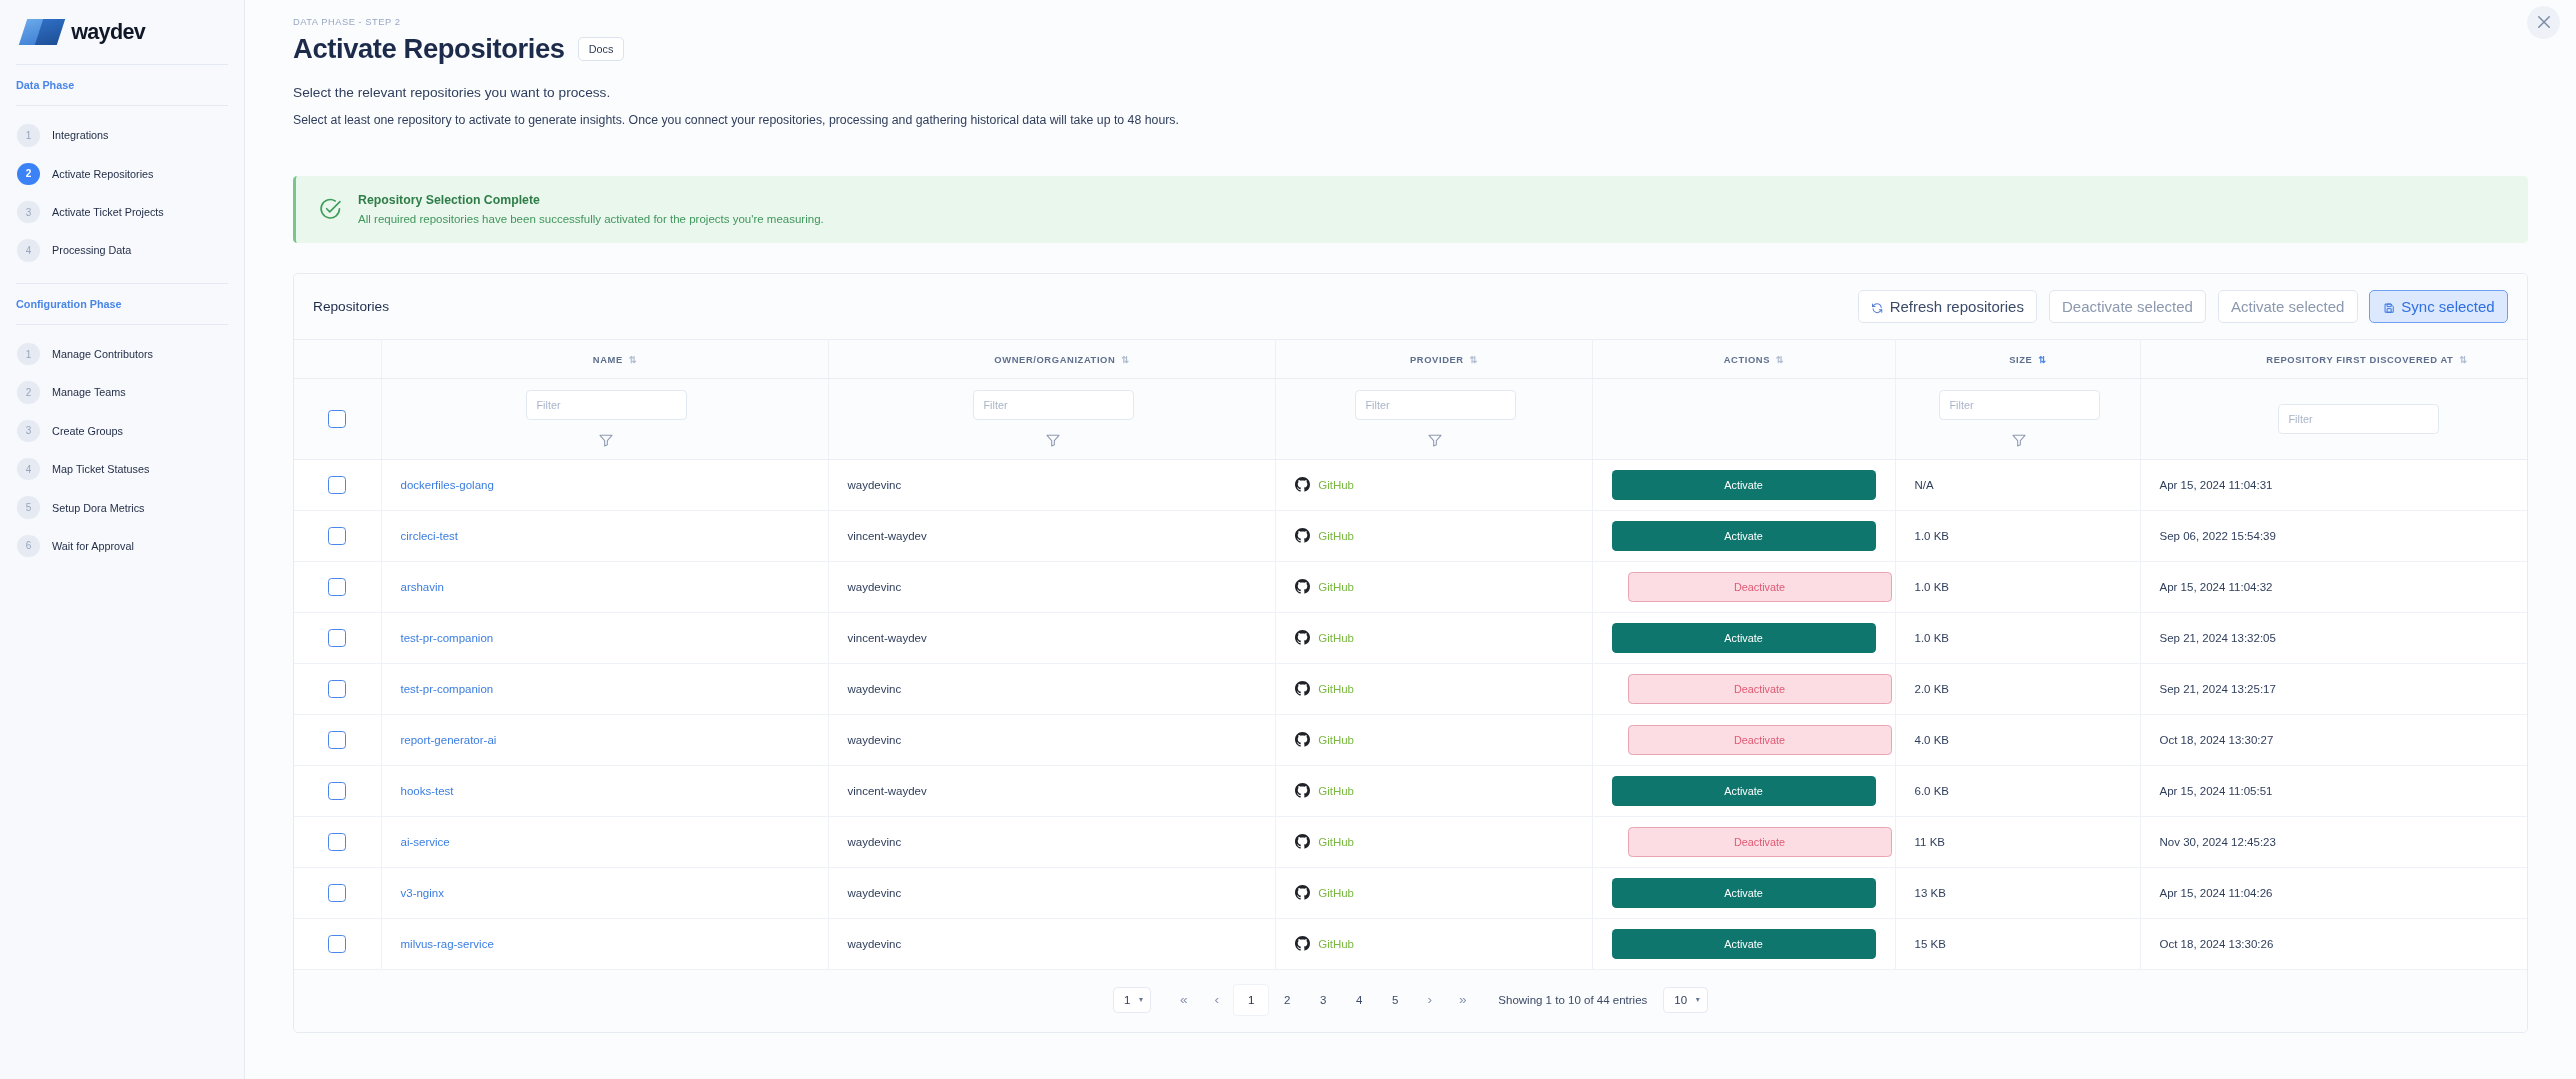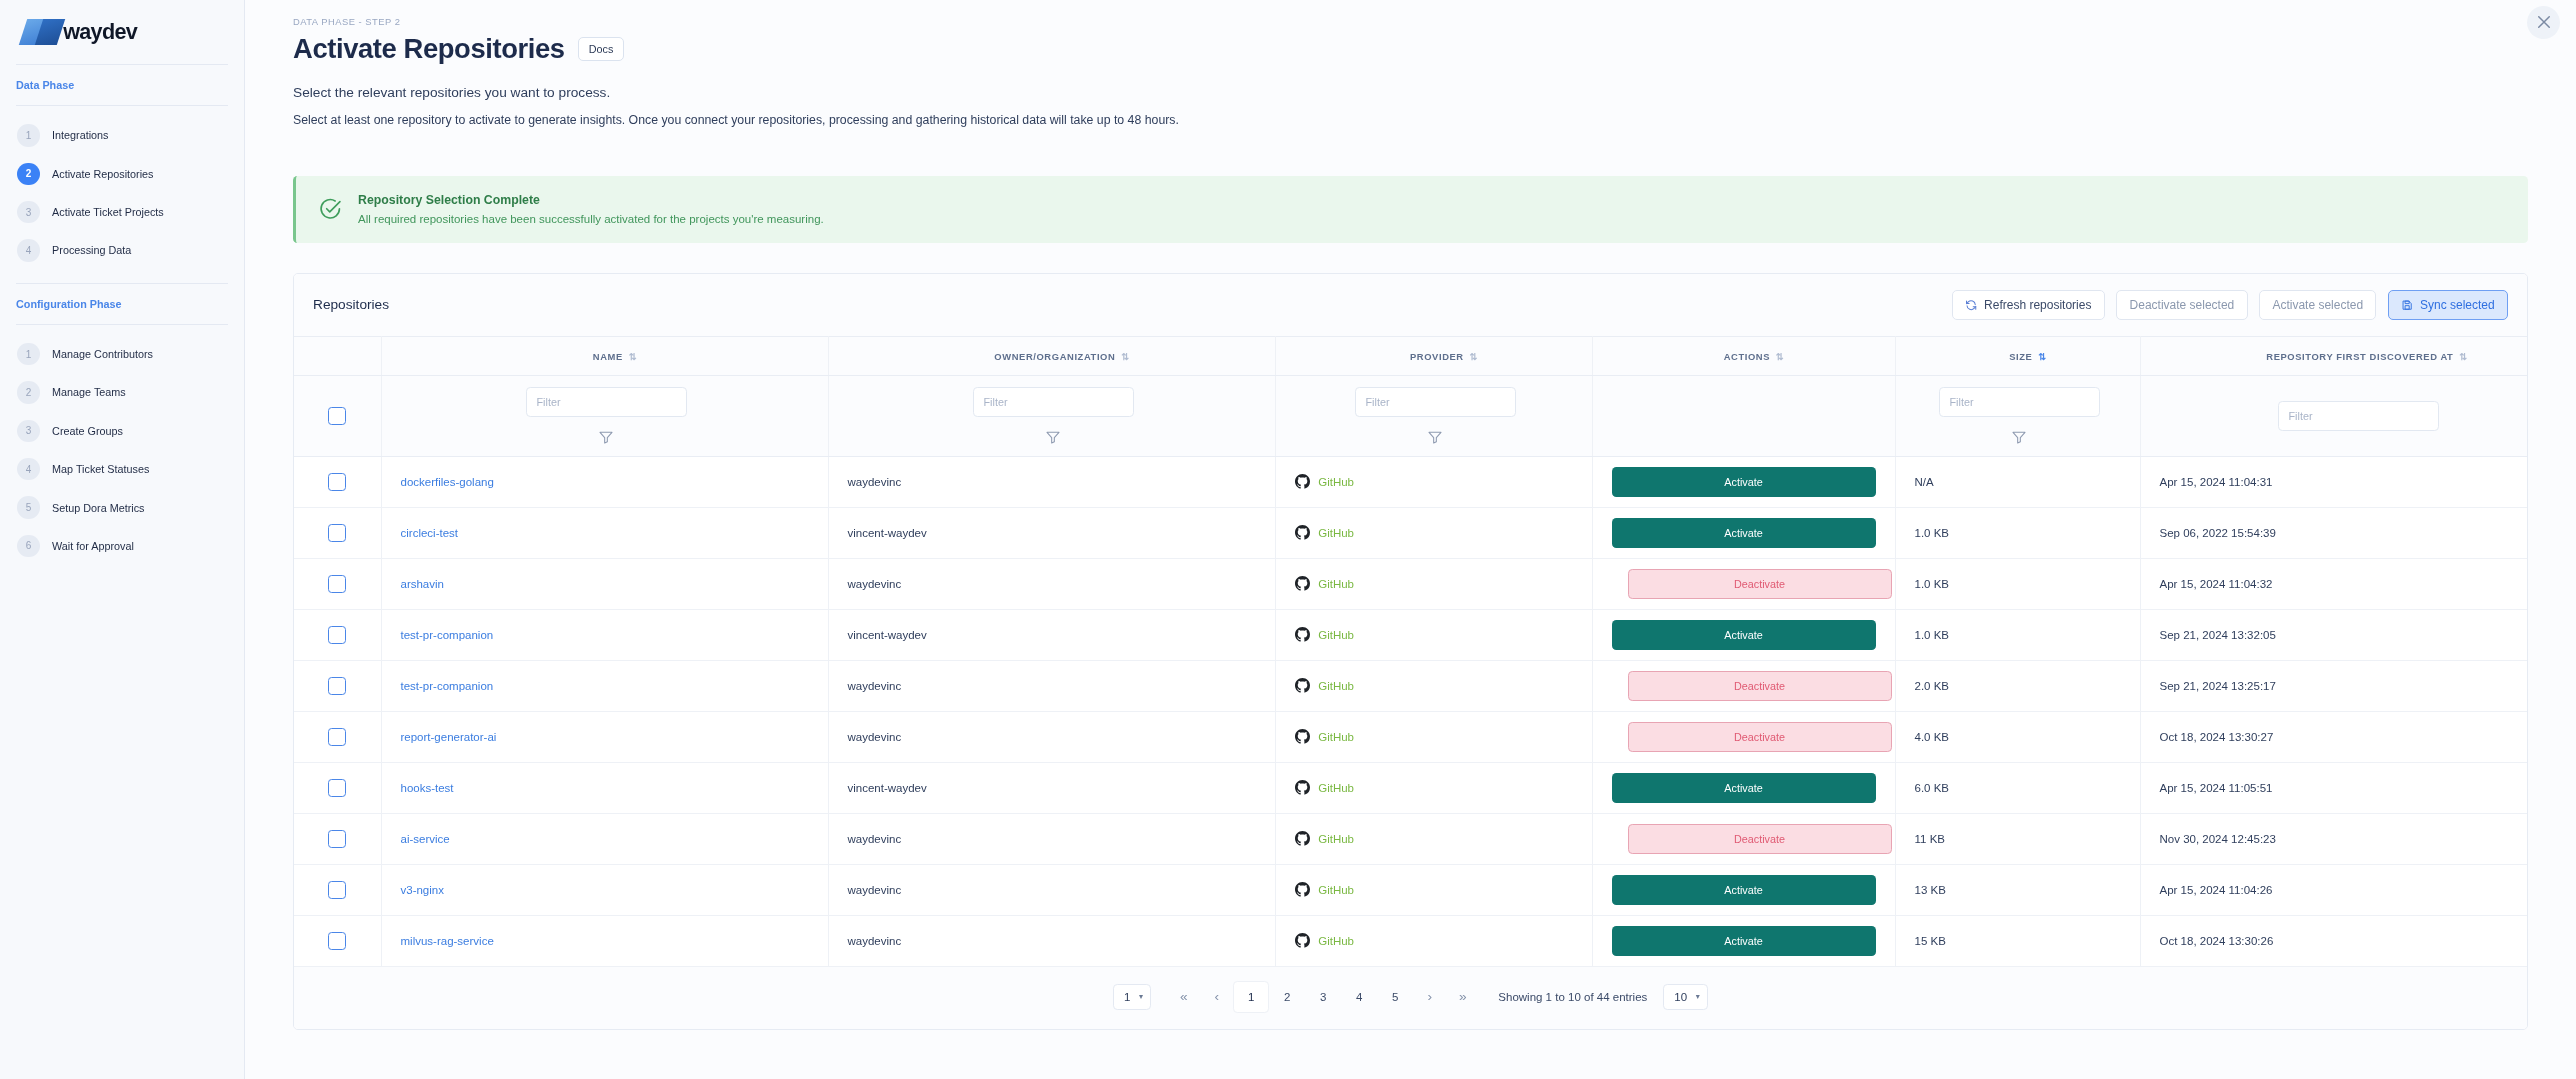--- a/index.html
+++ b/index.html
@@ -12,21 +12,21 @@
   }
   .app { display: flex; width: 2576px; height: 1079px; position: relative; }
 
   
   .sidebar {
     width: 245px; min-width: 245px; height: 1079px;
     background: #f7f9fc;
     border-right: 0.7px solid #e4e9f2;
     padding: 0 16px;
   }
-  .logo-wrap { display: flex; align-items: flex-end; gap: 2px; padding: 19px 0 16px 7.2px; }
+  .logo-wrap { display: flex; align-items: flex-end; gap: 10px; padding: 19px 0 16px 7.2px; }
   .logo-mark { width: 38px; height: 26px; position: relative; }
   .logo-mark .p1 {
     position: absolute; left: 0; top: 0; width: 21.6px; height: 26px;
     background: linear-gradient(160deg,#6aa9e9 0%, #3f7fd4 100%);
     transform: skewX(-18deg);
   }
   .logo-mark .p2 {
     position: absolute; left: 16px; top: 0; width: 21.6px; height: 26px;
     background: linear-gradient(160deg,#2f6fc4 0%, #1e4f96 100%);
     transform: skewX(-18deg);
@@ -90,21 +90,21 @@
     overflow: hidden;
   }
   .card-head {
     display: flex; align-items: center; justify-content: space-between;
     padding: 16px 19px; background: #fbfcfe;
   }
   .card-title { font-size: 13.7px; color: #1d2b4b; }
   .toolbar { display: flex; align-items: center; gap: 11.5px; }
   .tb-btn {
     border: 0.7px solid #e0e6f0; background: #fff; color: #3b4a68;
-    border-radius: 5px; padding: 7.2px 12.3px; font-size: 12px; cursor: pointer;
+    border-radius: 5px; padding: 7.2px 12.3px; font-size: 15px; cursor: pointer;
     display: flex; align-items: center; gap: 6.5px;
     font-family: "Liberation Sans", sans-serif; white-space: nowrap;
   }
   .tb-btn.muted { color: #8b98ae; }
   .tb-btn.primary-outline {
     background: #dbe8fd; border: 0.7px solid #6f9ff3; color: #2f6fe0;
   }
   .tb-ico { width: 12.3px; height: 12.3px; display: inline-block; }
 
   table { width: 100%; border-collapse: collapse; table-layout: fixed; }

